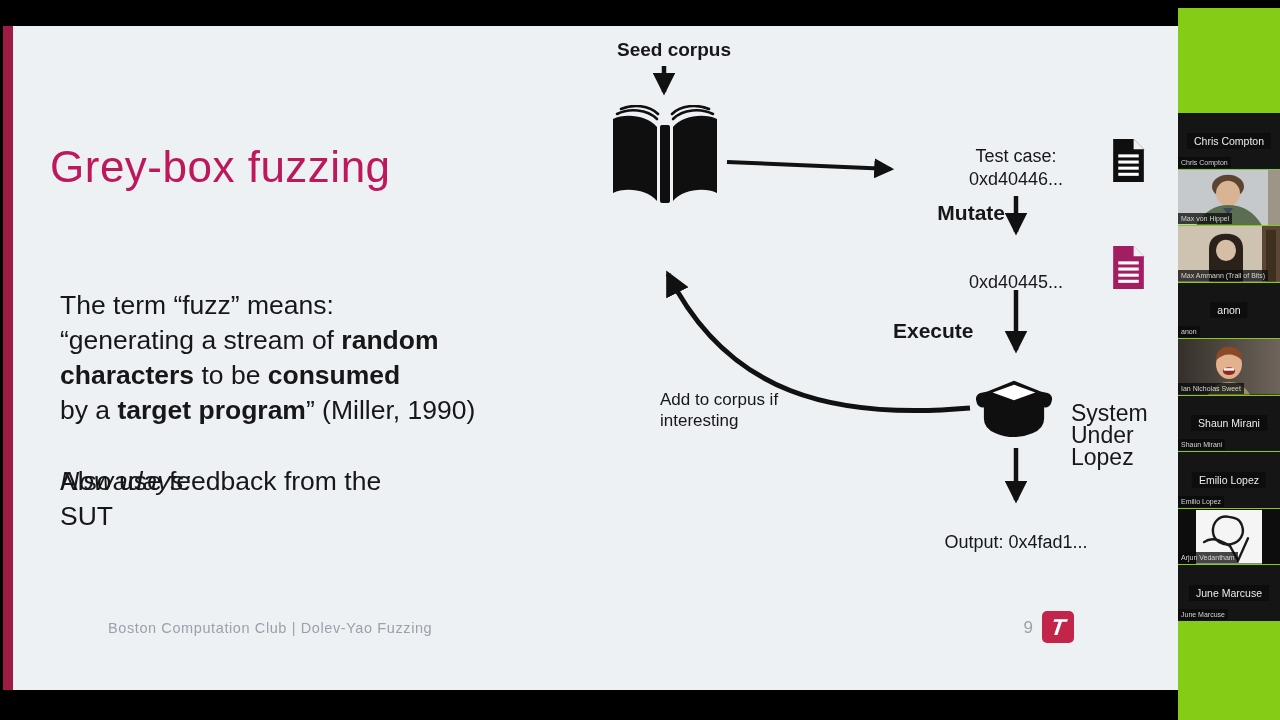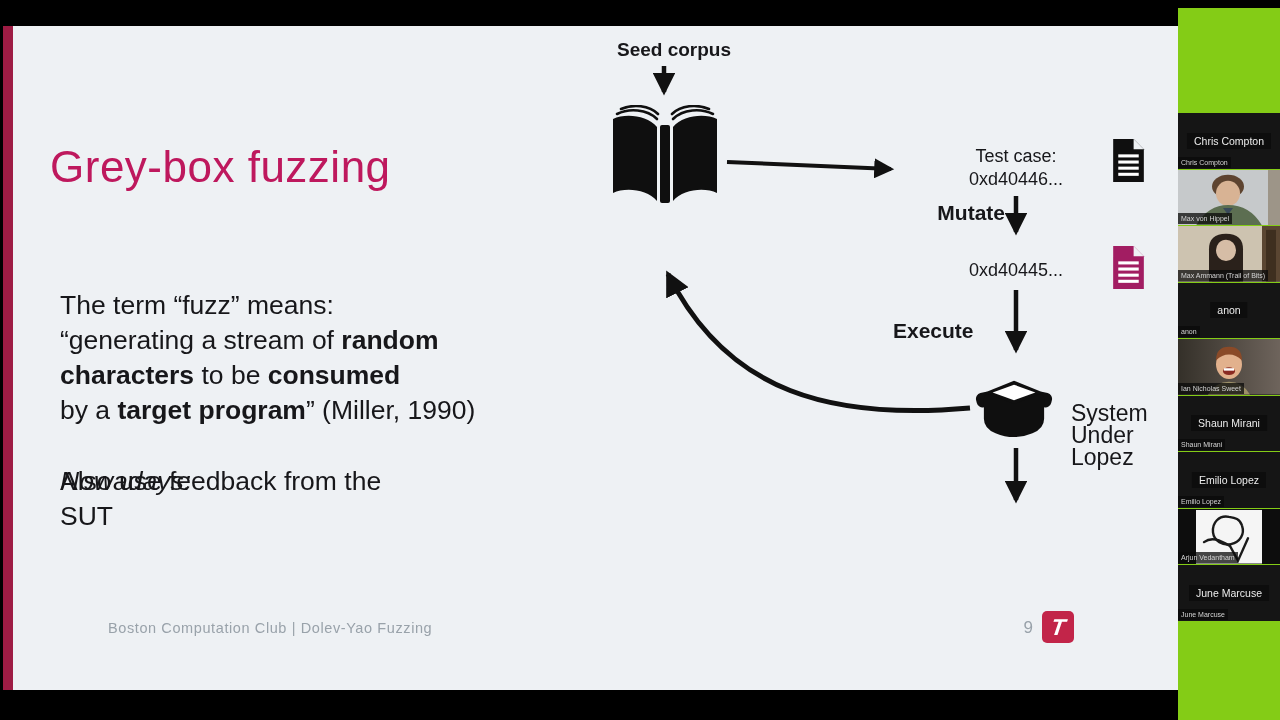--- a/index.html
+++ b/index.html
@@ -15,21 +15,21 @@
   .body-text{left:47px;top:262px;width:600px;font-size:26.5px;line-height:35px;color:#17171a;white-space:normal}
   .body-text span,.body-text b,.body-text i{position:static}
   .body-text b{font-weight:700}
   .para2{left:47px;top:438px;width:600px;font-size:26.5px;line-height:35px;color:#17171a}
   
   .dlabel{color:#17171a}
   .seed-label{left:581px;top:13px;width:160px;text-align:center;font-size:19px;font-weight:600}
   .corpus-label{left:565px;top:188px;width:175px;text-align:center;font-size:19px;font-weight:600}
   .testcase-label{left:933px;top:119px;width:140px;text-align:center;font-size:18px;line-height:23px;font-weight:500}
   .mutate-label{left:892px;top:175px;width:100px;text-align:right;font-size:21px;font-weight:700}
-  .mutated-label{left:933px;top:234px;width:140px;text-align:center;font-size:18px;font-weight:500}
+  .mutated-label{left:933px;top:246px;width:140px;text-align:center;font-size:18px;font-weight:500}
   .execute-label{left:880px;top:293px;width:112px;font-size:21px;font-weight:700}
   .sut-label{left:1058px;top:376px;font-size:23px;line-height:22px;font-weight:400}
   .output-label{left:913px;top:506px;width:180px;text-align:center;font-size:18px;font-weight:500}
   .feedback-label{left:647px;top:363px;font-size:17px;line-height:21px;font-weight:500}
   .diagram-arrows{left:0;top:0;pointer-events:none}
   .icon-abs{pointer-events:none}
   
   .footer-left{left:95px;top:594px;font-size:14.5px;letter-spacing:.6px;color:#99a2aa}
   .page-number{left:960px;top:592px;width:60px;text-align:right;font-size:17px;color:#99a2aa}
   .logo{left:1029px;top:585px;width:32px;height:32px;background:#c22549;border-radius:5px;
@@ -89,20 +89,25 @@
     <span style="position:static">Test case:</span><br>
     <span style="position:static">0xd40446...</span>
   </div>
   <div class="dlabel mutate-label">Mutate</div>
   <div class="dlabel mutated-label">0xd40445...</div>
   <div class="dlabel execute-label">Execute</div>
   <div class="dlabel sut-label">
     <span style="position:static">System</span><br>
     <span style="position:static">Under Lopez</span>
   </div>
+  <div class="dlabel output-label">Output: 0x4fad1...</div>
+  <div class="dlabel feedback-label">
+    <span style="position:static">Add to corpus if</span><br>
+    <span style="position:static">interesting</span>
+  </div>
 
   <svg class="icon-abs" style="left:592px;top:79px" width="120" height="110" viewBox="0 0 120 110">
     <g fill="#0f0f0f" stroke="none">
       <rect x="55" y="20" width="10" height="78" rx="2"></rect>
       <path d="M52,22 C42,10 20,8 8,14 L8,88 C20,82 42,84 52,96 Z"></path>
       <path d="M68,22 C78,10 100,8 112,14 L112,88 C100,82 78,84 68,96 Z"></path>
     </g>
     <g fill="none" stroke="#0f0f0f" stroke-width="2.6" stroke-linecap="round">
       <path d="M12,9 C24,3 42,4 52,14"></path>
       <path d="M16,4 C28,-1 44,0 53,9"></path>

